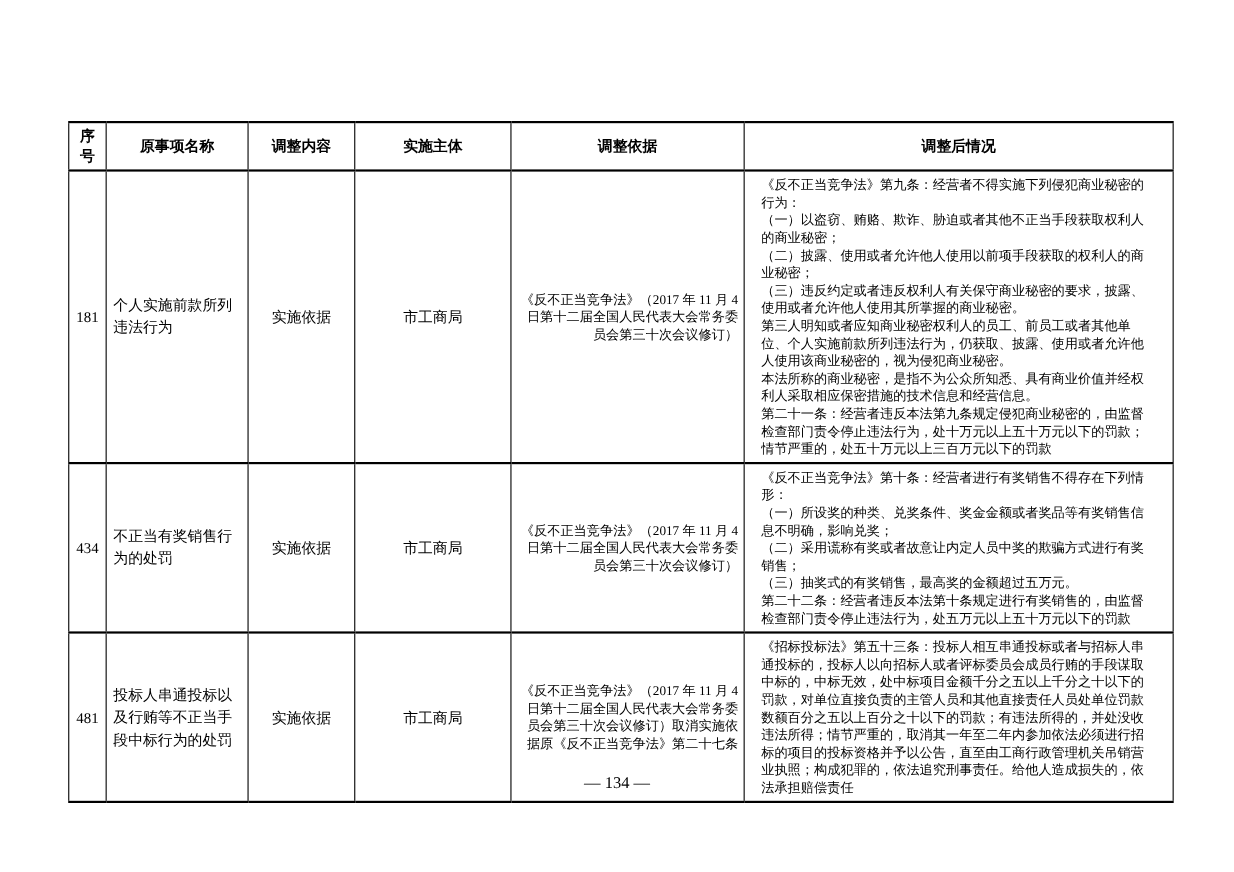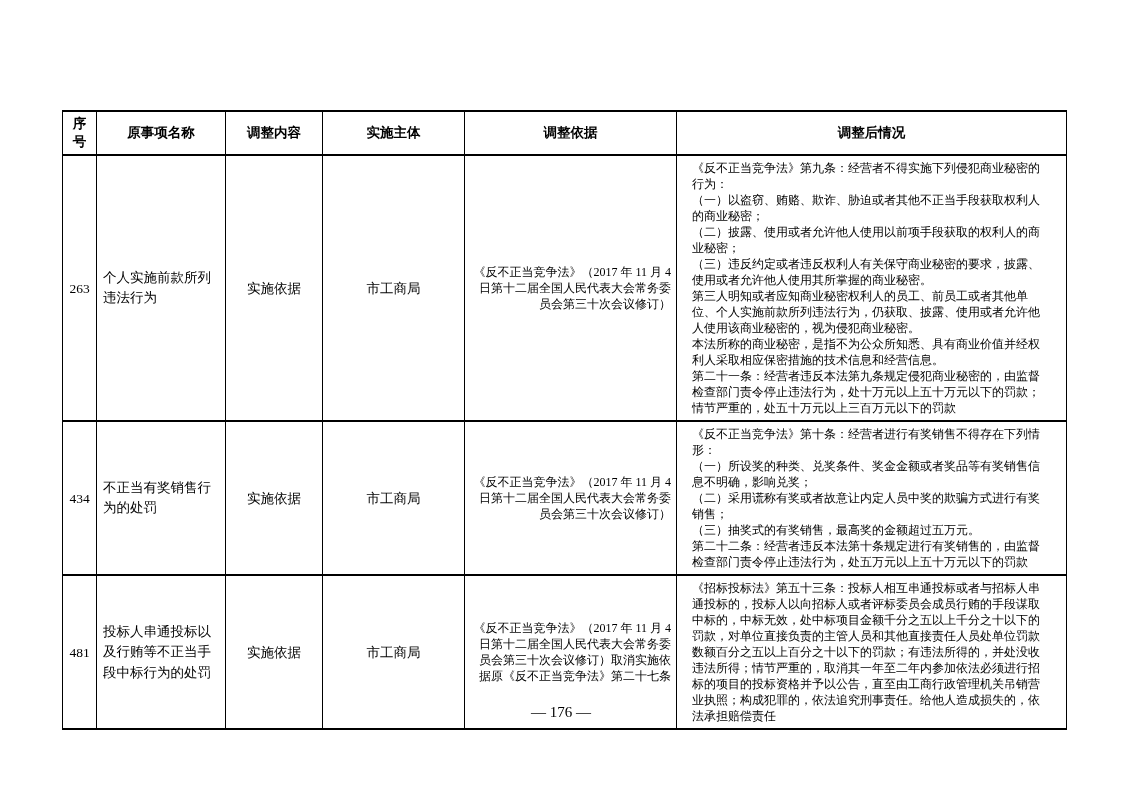--- a/index.html
+++ b/index.html
@@ -106,21 +106,21 @@
 号</th>
         <th>原事项名称</th>
         <th>调整内容</th>
         <th>实施主体</th>
         <th>调整依据</th>
         <th>调整后情况</th>
       </tr>
     </thead>
     <tbody>
       <tr class="r-0">
-        <td class="c-no">263</td>
+        <td class="c-no">181</td>
         <td class="c-name">个人实施前款所列违法行为</td>
         <td class="c-adjust">实施依据</td>
         <td class="c-subject">市工商局</td>
         <td class="c-basis">《反不正当竞争法》（2017 年 11 月 4 日第十二届全国人民代表大会常务委员会第三十次会议修订）</td>
         <td class="c-result">《反不正当竞争法》第九条：经营者不得实施下列侵犯商业秘密的行为：
 （一）以盗窃、贿赂、欺诈、胁迫或者其他不正当手段获取权利人的商业秘密；
 （二）披露、使用或者允许他人使用以前项手段获取的权利人的商业秘密；
 （三）违反约定或者违反权利人有关保守商业秘密的要求，披露、使用或者允许他人使用其所掌握的商业秘密。
 第三人明知或者应知商业秘密权利人的员工、前员工或者其他单位、个人实施前款所列违法行为，仍获取、披露、使用或者允许他人使用该商业秘密的，视为侵犯商业秘密。
 本法所称的商业秘密，是指不为公众所知悉、具有商业价值并经权利人采取相应保密措施的技术信息和经营信息。
@@ -143,13 +143,13 @@
         <td class="c-name">投标人串通投标以及行贿等不正当手段中标行为的处罚</td>
         <td class="c-adjust">实施依据</td>
         <td class="c-subject">市工商局</td>
         <td class="c-basis">《反不正当竞争法》（2017 年 11 月 4 日第十二届全国人民代表大会常务委员会第三十次会议修订）取消实施依据原《反不正当竞争法》第二十七条</td>
         <td class="c-result">《招标投标法》第五十三条：投标人相互串通投标或者与招标人串通投标的，投标人以向招标人或者评标委员会成员行贿的手段谋取中标的，中标无效，处中标项目金额千分之五以上千分之十以下的罚款，对单位直接负责的主管人员和其他直接责任人员处单位罚款数额百分之五以上百分之十以下的罚款；有违法所得的，并处没收违法所得；情节严重的，取消其一年至二年内参加依法必须进行招标的项目的投标资格并予以公告，直至由工商行政管理机关吊销营业执照；构成犯罪的，依法追究刑事责任。给他人造成损失的，依法承担赔偿责任</td>
       </tr>
     </tbody>
   </table>
 </div>
 
-<div class="page-num">— 176 —</div>
+<div class="page-num">— 134 —</div>
 
 </body></html>

